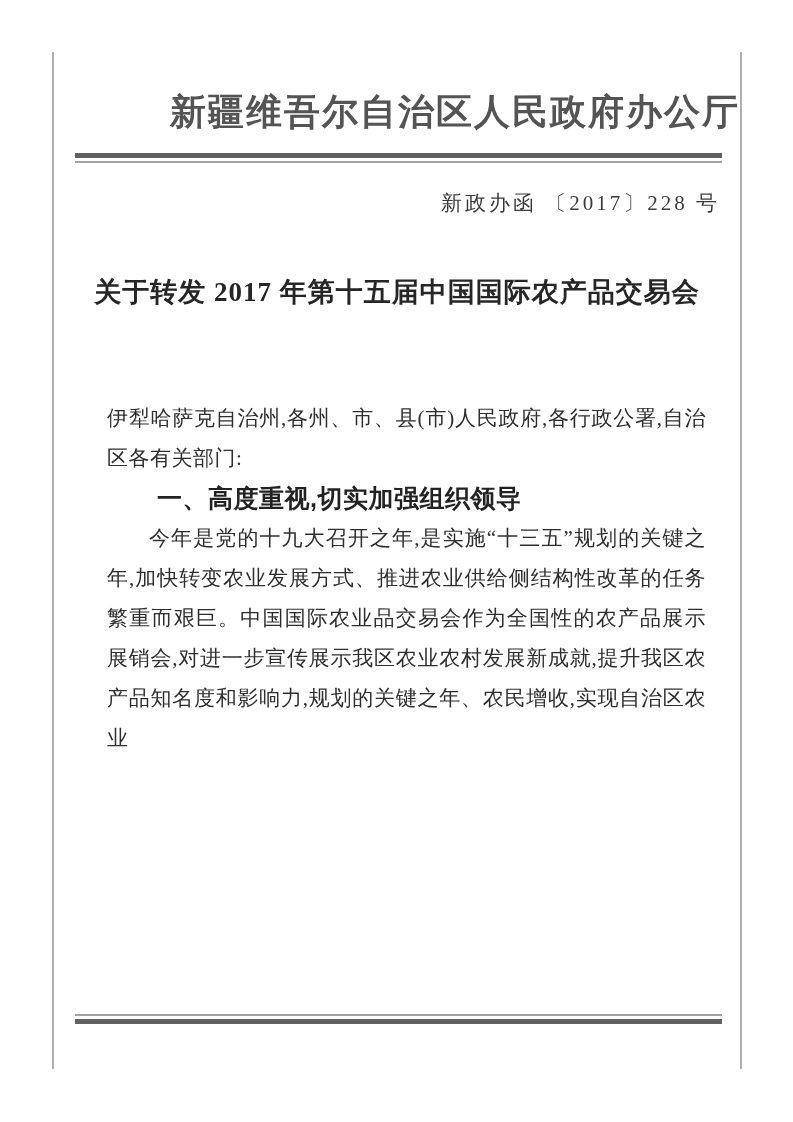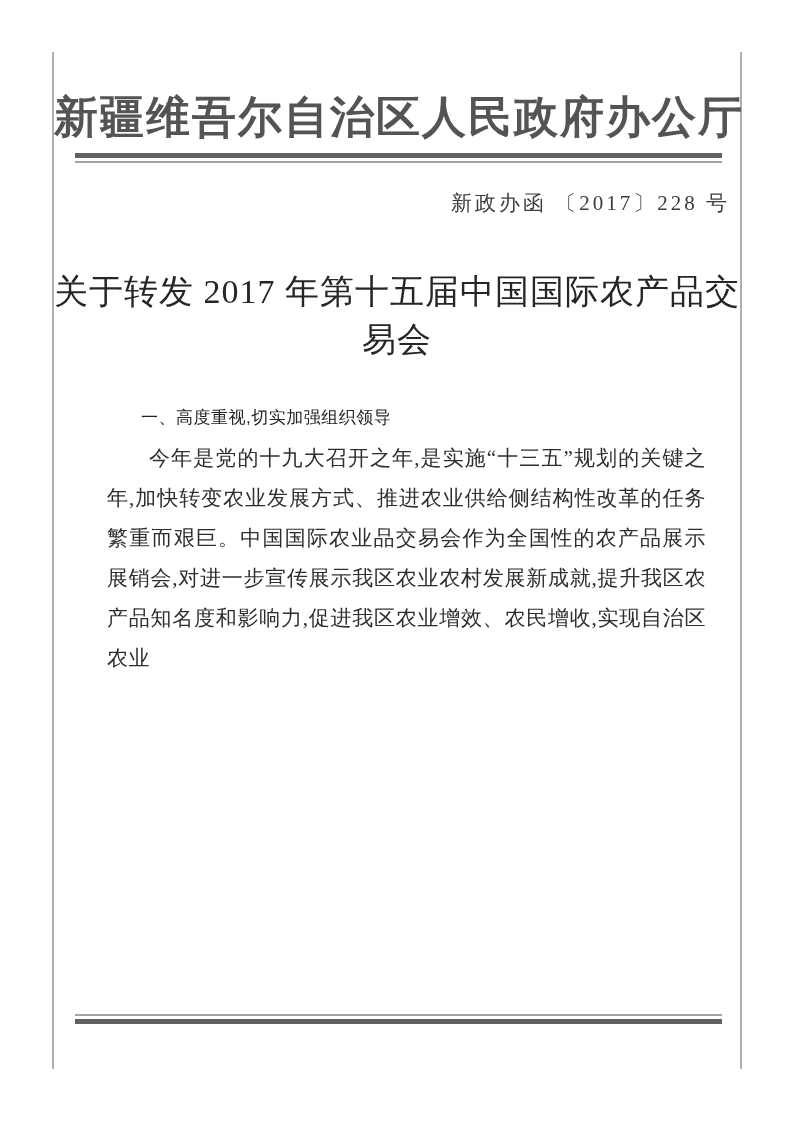--- a/index.html
+++ b/index.html
@@ -15,70 +15,70 @@
     left: 52px; top: 52px;
     width: 690px; height: 1017px;
     border-left: 2px solid #b0b0b0;
     border-right: 2px solid #b0b0b0;
     background: #ffffff;
   }
   .org-title {
     position: absolute;
     top: 36px; left: 0; right: 0;
     text-align: right;
-    font-size: 44px;
+    font-size: 36px;
     font-weight: bold;
     letter-spacing: 2px;
     color: #545454;
     white-space: nowrap;
     font-family: "Liberation Serif", "DejaVu Serif", serif;
   }
   .rule { position: absolute; left: 21px; width: 647px; }
   .rule-top { top: 101px; }
   .rule-top .thick { height: 5px; background: #616161; }
   .rule-top .gap { height: 3px; }
   .rule-top .thin { height: 2px; background: #a2a2a2; }
   .rule-bottom { top: 962px; }
   .rule-bottom .thin { height: 2px; background: #a2a2a2; }
   .rule-bottom .gap { height: 3px; }
   .rule-bottom .thick { height: 5px; background: #616161; }
   .doc-number {
     position: absolute;
-    top: 137px; right: 10px;
+    top: 137px; right: 20px;
     font-size: 21px;
     letter-spacing: 3px;
     color: #3b3b3b;
     white-space: nowrap;
   }
   .doc-title {
     position: absolute;
     top: 216px; left: 0; right: 0;
     text-align: center;
-    font-size: 34px;
-    font-weight: normal;
+    font-size: 27px;
+    font-weight: bold;
     line-height: 48px;
     letter-spacing: 1px;
     color: #262626;
   }
   .body-text {
     position: absolute;
     top: 346px; left: 53px;
     width: 599px;
     font-size: 21px;
     line-height: 40px;
     letter-spacing: 0.5px;
     color: #2e2e2e;
     text-align: justify;
   }
   .body-text p { margin: 0; }
   .indent { text-indent: 2em; }
   .section-heading {
     font-family: "Liberation Sans", "DejaVu Sans", sans-serif;
-    font-weight: normal;
-    font-size: 17px;
+    font-weight: bold;
+    font-size: 25px;
     color: #222222;
   }
 </style>
 </head>
 <body>
 
 <div class="page-frame">
 
   <div class="org-title">新疆维吾尔自治区人民政府办公厅</div>
 
@@ -88,22 +88,23 @@
     <div class="thin"></div>
   </div>
 
   <div class="doc-number">新政办函 〔2017〕228 号</div>
 
   <div class="doc-title">
     <div>关于转发 2017 年第十五届中国国际农产品交易会</div>
   </div>
 
   <div class="body-text">
+    <p>伊犁哈萨克自治州,各州、市、县(市)人民政府,各行政公署,自治区各有关部门:</p>
     <p class="indent section-heading">一、高度重视,切实加强组织领导</p>
-    <p class="indent">今年是党的十九大召开之年,是实施“十三五”规划的关键之年,加快转变农业发展方式、推进农业供给侧结构性改革的任务繁重而艰巨。中国国际农业品交易会作为全国性的农产品展示展销会,对进一步宣传展示我区农业农村发展新成就,提升我区农产品知名度和影响力,促进我区农业增效、农民增收,实现自治区农业</p>
+    <p class="indent">今年是党的十九大召开之年,是实施“十三五”规划的关键之年,加快转变农业发展方式、推进农业供给侧结构性改革的任务繁重而艰巨。中国国际农业品交易会作为全国性的农产品展示展销会,对进一步宣传展示我区农业农村发展新成就,提升我区农产品知名度和影响力,规划的关键之年、农民增收,实现自治区农业</p>
   </div>
 
   <div class="rule rule-bottom">
     <div class="thin"></div>
     <div class="gap"></div>
     <div class="thick"></div>
   </div>
 
 </div>
 

